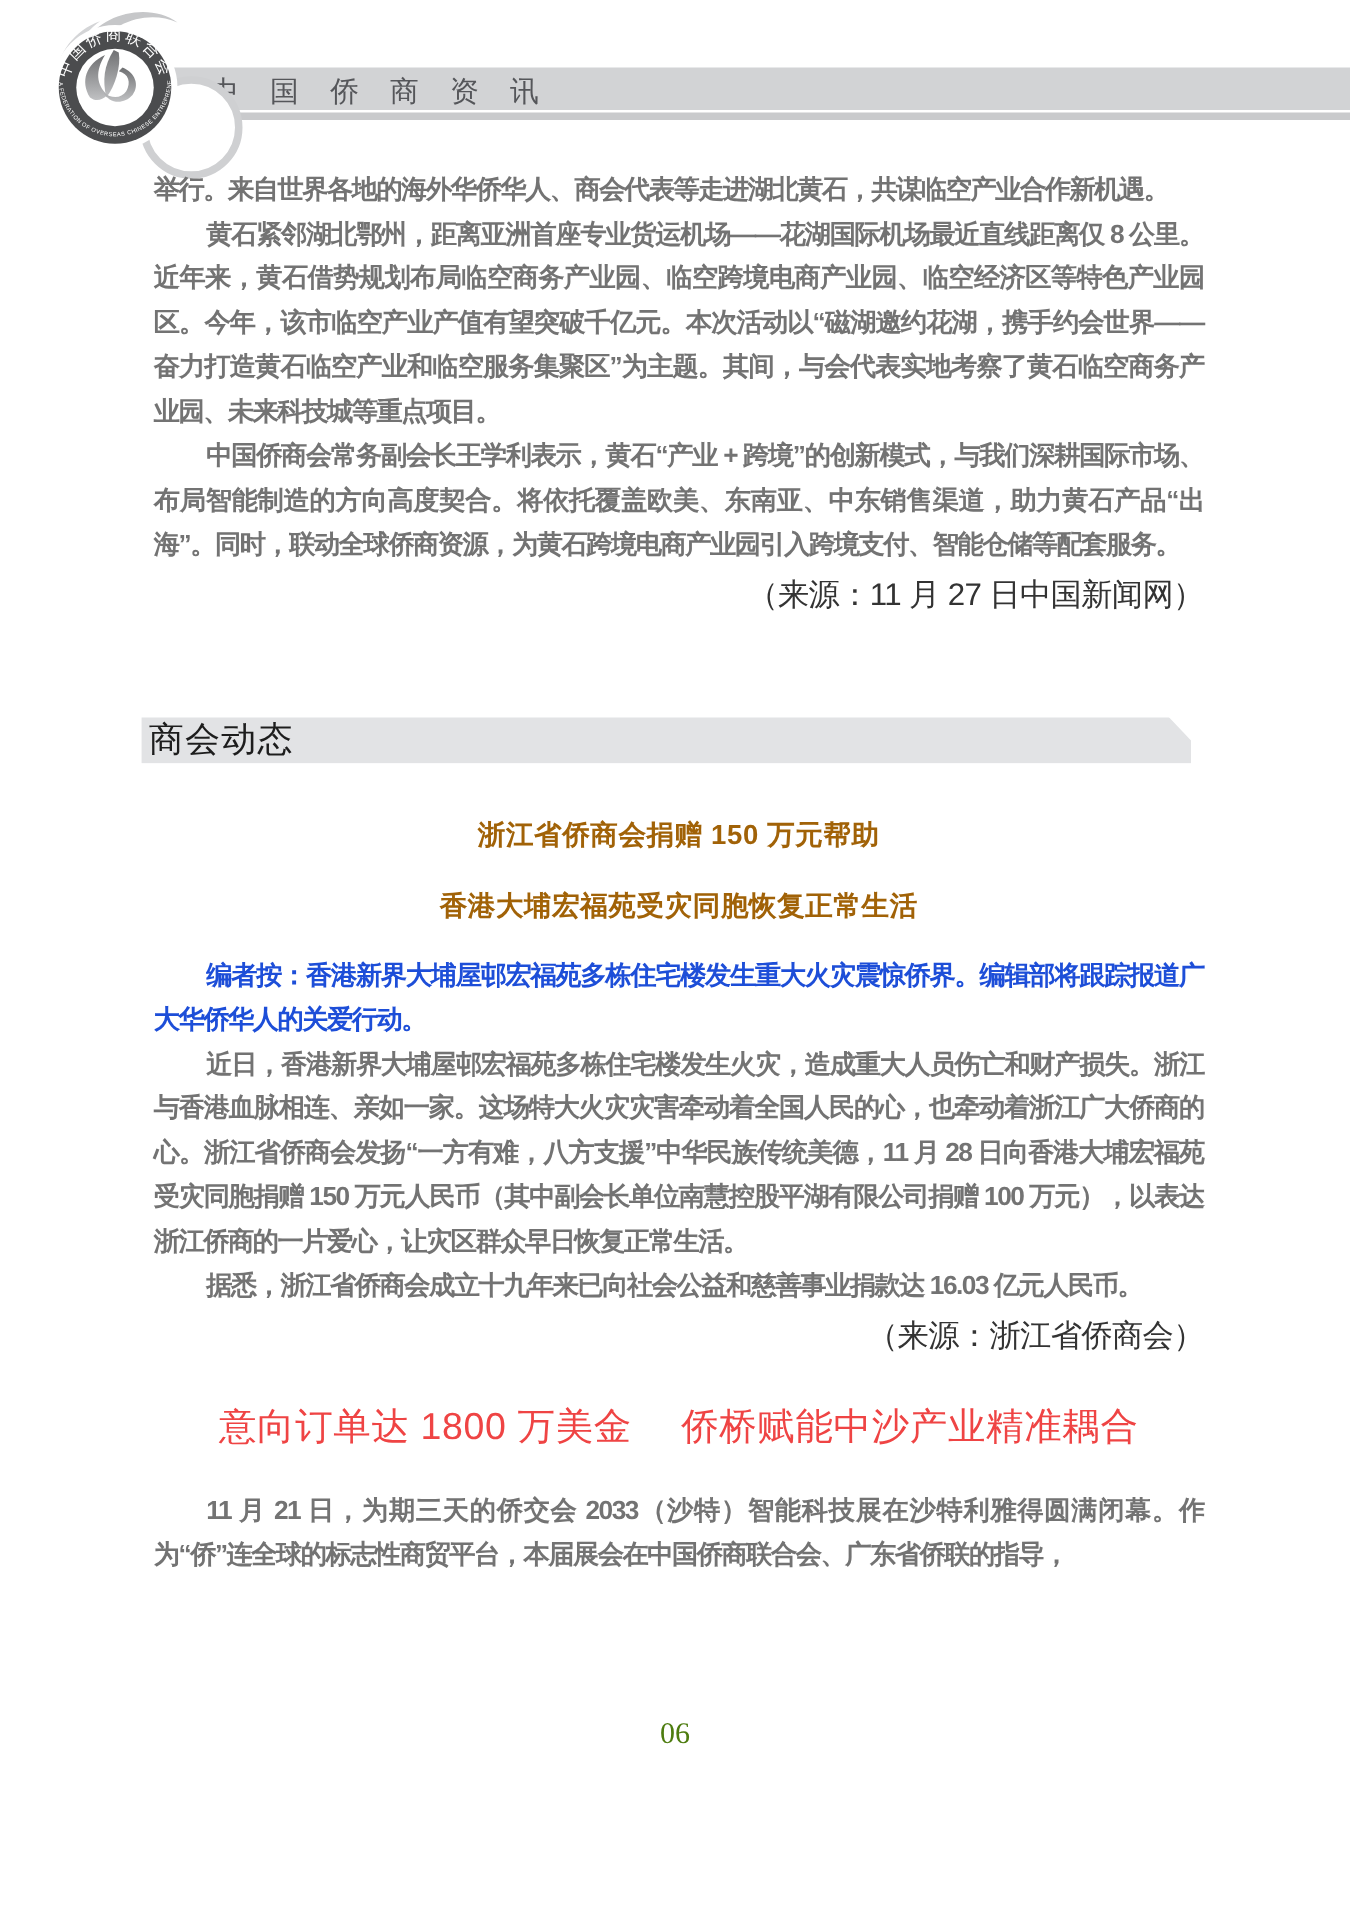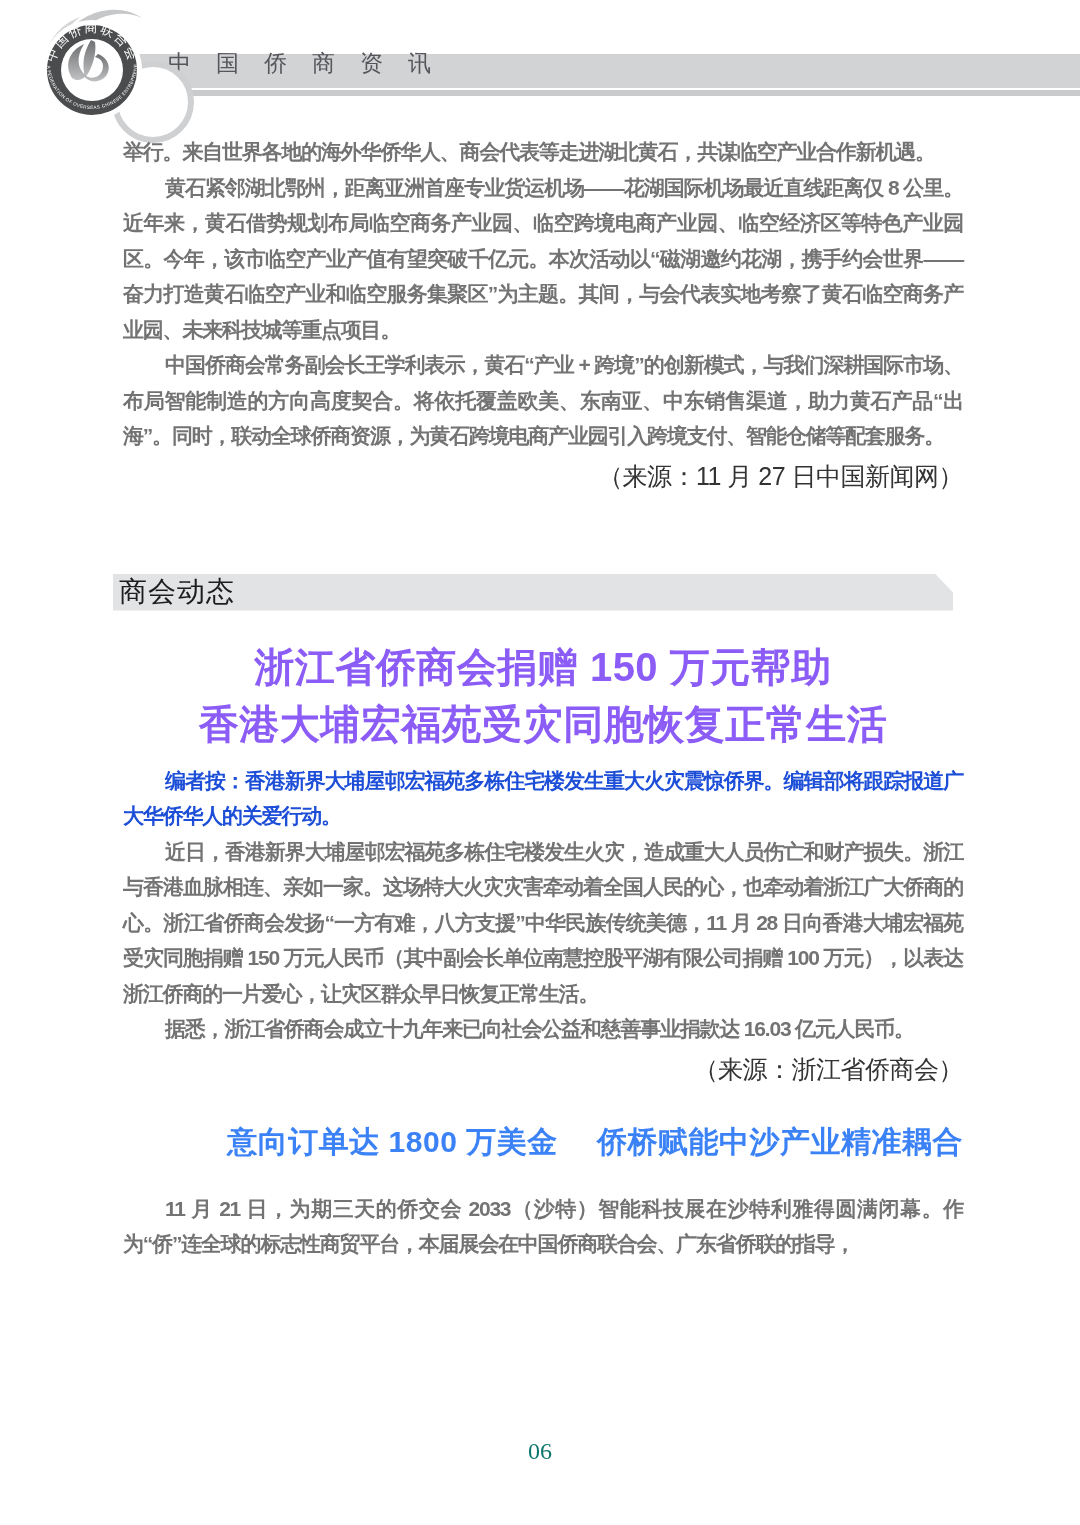--- a/index.html
+++ b/index.html
@@ -15,21 +15,21 @@
 
   
   .band {
     position: absolute;
     left: 112px; right: 0;
     top: 54px; height: 34px;
     background: #d2d3d5;
   }
   .masthead {
     position: absolute;
-    left: 168px; top: 48px;
+    left: 168px; top: 58px;
     font-size: 23px;
     letter-spacing: 25px;
     color: #55565a;
     white-space: nowrap;
   }
   .strip {
     position: absolute;
     left: 152px; right: 0;
     top: 90px; height: 6px;
     background: #c9cacc;
@@ -85,46 +85,46 @@
     font-size: 28px;
     color: #1d1d1d;
     padding-left: 6px;
     letter-spacing: 1px;
     text-align: center;
   }
 
   .article-title {
     margin: 28px 0 0 0;
     text-align: center;
-    font-size: 40px;
+    font-size: 22px;
     line-height: 57px;
     font-weight: bold;
-    color: #8b5cf6;
+    color: #a16207;
     letter-spacing: 0.5px;
   }
   .article-title-2 {
     margin: 32px 0 0 0;
-    text-align: right;
+    text-align: center;
     font-size: 30px;
     line-height: 46px;
-    font-weight: bold;
-    color: #3b82f6;
+    font-weight: normal;
+    color: #ef4444;
     letter-spacing: 0.5px;
   }
   .mt10 { margin-top: 10px; }
   .mt26 { margin-top: 26px; }
 
   .page-number {
     position: absolute;
-    top: 1438px; left: 0;
+    top: 1374px; left: 0;
     width: 100%;
     text-align: center;
     font-family: "Liberation Serif", serif;
     font-size: 24px;
-    color: #0f766e;
+    color: #4d7c0f;
   }
 </style>
 </head>
 <body>
 
 <div class="page">
 
   <div class="band"></div>
   <div class="strip"></div>
   <div class="masthead">中国侨商资讯</div>

